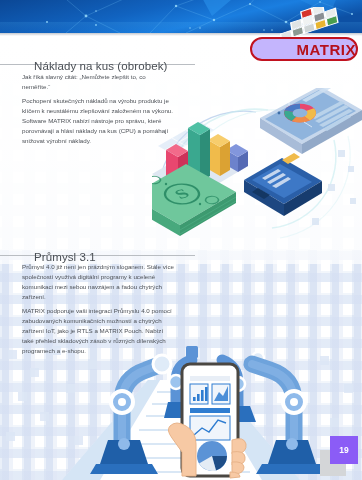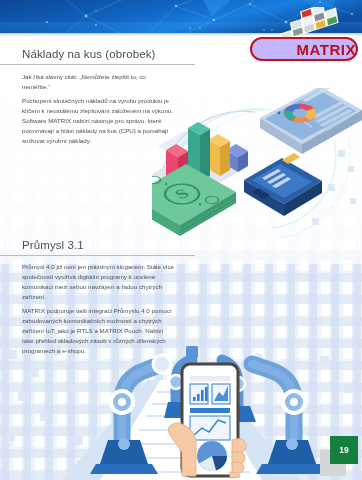--- a/index.html
+++ b/index.html
@@ -55,21 +55,21 @@
   }
   .logo-word span{
     color:#b5111c;font-weight:bold;font-size:15px;letter-spacing:.5px;
     font-family:"Liberation Sans", sans-serif;line-height:1;
   }
 
   
   .sec-head{position:absolute;z-index:5;left:0;width:362px;}
   .sec-head .rule{position:absolute;left:0;top:16px;width:195px;height:1px;background:#b9bdc2;}
   .sec-head h2{
-    position:absolute;left:22px;top:0;margin:0;
+    position:absolute;left:22px;top:0;margin:12px;
     font-size:11.5px;font-weight:normal;color:#4a4f55;
     letter-spacing:.1px;white-space:nowrap;
     background:transparent;padding:0 4px 0 0;text-align:center;
   }
   #head-costs{top:48px;}
   #head-industry{top:239px;}
 
   
   .copy{position:absolute;z-index:5;left:22px;width:152px;color:#4d5157;font-size:6.2px;line-height:1.62;}
   .copy p{margin:0 0 4px 0;}
@@ -78,21 +78,21 @@
 
   
   .ill-finance{position:absolute;right:0;top:88px;width:210px;height:160px;z-index:4;}
   
   .ill-industry{position:absolute;left:0;bottom:0;width:362px;height:140px;z-index:4;}
 
   
   .pagenum{position:absolute;right:4px;bottom:4px;width:38px;height:40px;z-index:9;}
   .pagenum .shadow{position:absolute;left:0;bottom:0;width:26px;height:26px;background:#d4d6d8;}
   .pagenum .box{
-    position:absolute;right:0;top:0;width:28px;height:28px;background:#15803d;
+    position:absolute;right:0;top:0;width:28px;height:28px;background:#8b5cf6;
     display:flex;align-items:center;justify-content:center;
   }
   .pagenum .box span{color:#fff;font-size:8.5px;font-weight:bold;line-height:1;}
 </style>
 </head>
 <body>
 
 <div class="page">
 
   <div class="bg-checker"></div>

